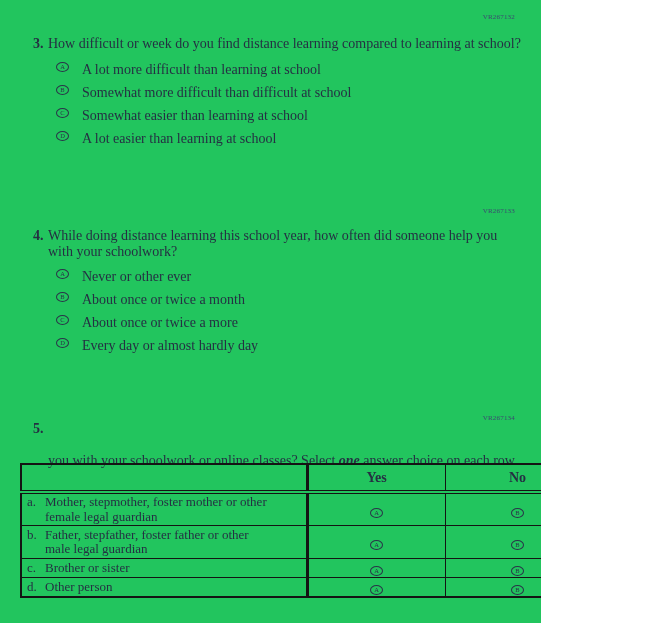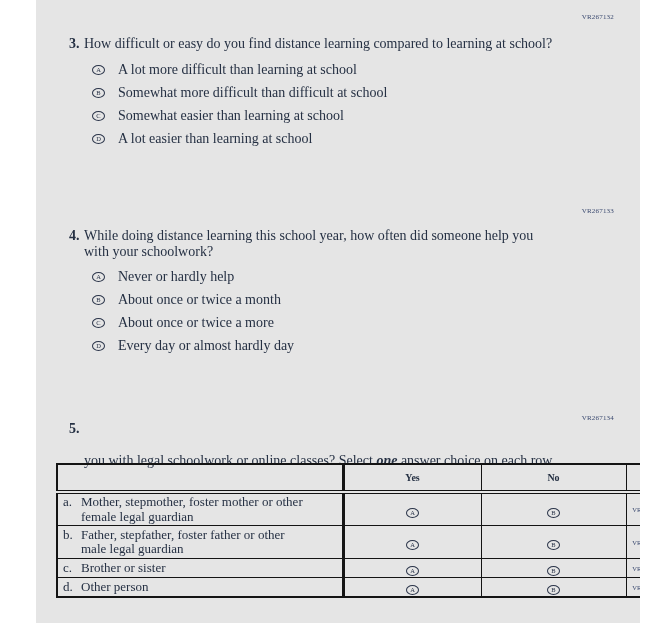--- a/index.html
+++ b/index.html
@@ -1,24 +1,23 @@
 <!DOCTYPE html>
 <html><head>
 <meta charset="utf-8">
 <style>
   html, body { margin: 0; padding: 0; background: #ffffff; }
   .page {
     position: relative;
-    width: 604px;
+    width: 541px;
     height: 623px;
-    background: #e5e5e5;
+    background: #22c55e;
     font-family: "Liberation Serif", "DejaVu Serif", serif;
     color: #253043;
     overflow: hidden;
-    margin-left: 36px;
   }
   .vr-code {
     position: absolute;
     right: 26px;
     font-size: 7px;
     letter-spacing: 0.2px;
     color: #3b4a70;
     font-family: "Liberation Serif", "DejaVu Serif", serif;
   }
   #q3-code { top: 13px; }
@@ -37,21 +36,20 @@
   #q5 { top: 421px; }
   .qnum { font-weight: bold; width: 15px; flex: none; }
   .qtext { white-space: pre-line; }
   .qtext b, .q5-bold { font-weight: bold; font-style: italic; }
 
   .options { position: absolute; left: 56px; }
   #q3-options { top: 62px; }
   #q4-options { top: 269px; }
   .option {
     display: flex;
-    align-items: center;
     height: 16px;
     margin-bottom: 7px;
     font-size: 14px;
   }
   .bubble {
     flex: none;
     box-sizing: border-box;
     width: 13px;
     height: 10px;
     border: 1px solid #2a3449;
@@ -77,21 +75,21 @@
     border: 1.5px solid #141414;
     padding: 0;
     font-weight: normal;
   }
   .answer-table .hdr-row th { border-bottom: 4px double #141414; }
   .answer-table .col-label { width: 286px; }
   .answer-table .col-yes   { width: 138px; }
   .answer-table .col-no    { width: 145px; }
   .answer-table .col-code  { width: 43px;  }
   .answer-table td:first-child, .answer-table th:first-child { border-right: 3px solid #141414; }
-  .hdr-row th { height: 25px; font-size: 10px; font-weight: bold; text-align: center; }
+  .hdr-row th { height: 25px; font-size: 14px; font-weight: bold; text-align: center; }
   .row-a td { height: 31px; }
   .row-b td { height: 32px; }
   .row-c td { height: 17px; }
   .row-d td { height: 18px; }
   .label-cell {
     font-size: 13px;
     line-height: 14.5px;
   }
   .label-inner { display: flex; padding-left: 5px; }
   .row-letter { width: 18px; flex: none; }
@@ -106,21 +104,21 @@
   }
 </style>
 </head>
 <body>
 
 <div class="page">
 
   <div class="vr-code" id="q3-code">VR267132</div>
   <div class="question" id="q3">
     <span class="qnum">3.</span>
-    <span class="qtext">How difficult or easy do you find distance learning compared to learning at school?</span>
+    <span class="qtext">How difficult or week do you find distance learning compared to learning at school?</span>
   </div>
   <div class="options" id="q3-options">
     <div class="option">
       <span class="bubble">A</span>
       <span>A lot more difficult than learning at school</span>
     </div>
     <div class="option">
       <span class="bubble">B</span>
       <span>Somewhat more difficult than difficult at school</span>
     </div>
@@ -136,41 +134,41 @@
 
   <div class="vr-code" id="q4-code">VR267133</div>
   <div class="question" id="q4">
     <span class="qnum">4.</span>
     <span class="qtext">While doing distance learning this school year, how often did someone help you
 with your schoolwork?</span>
   </div>
   <div class="options" id="q4-options">
     <div class="option">
       <span class="bubble">A</span>
-      <span>Never or hardly help</span>
+      <span>Never or other ever</span>
     </div>
     <div class="option">
       <span class="bubble">B</span>
       <span>About once or twice a month</span>
     </div>
     <div class="option">
       <span class="bubble">C</span>
       <span>About once or twice a more</span>
     </div>
     <div class="option">
       <span class="bubble">D</span>
       <span>Every day or almost hardly day</span>
     </div>
   </div>
 
   <div class="vr-code" id="q5-code">VR267134</div>
   <div class="question" id="q5">
     <span class="qnum">5.</span>
     <span class="qtext"><br>
-      <span>you with legal schoolwork or online classes? Select </span><span class="q5-bold">one</span><span> answer choice on each row.</span>
+      <span>you with your schoolwork or online classes? Select </span><span class="q5-bold">one</span><span> answer choice on each row.</span>
     </span>
   </div>
 
   <table class="answer-table">
     <colgroup>
       <col class="col-label">
         <col class="col-yes">
         <col class="col-no">
         <col class="col-code">
     </colgroup>

